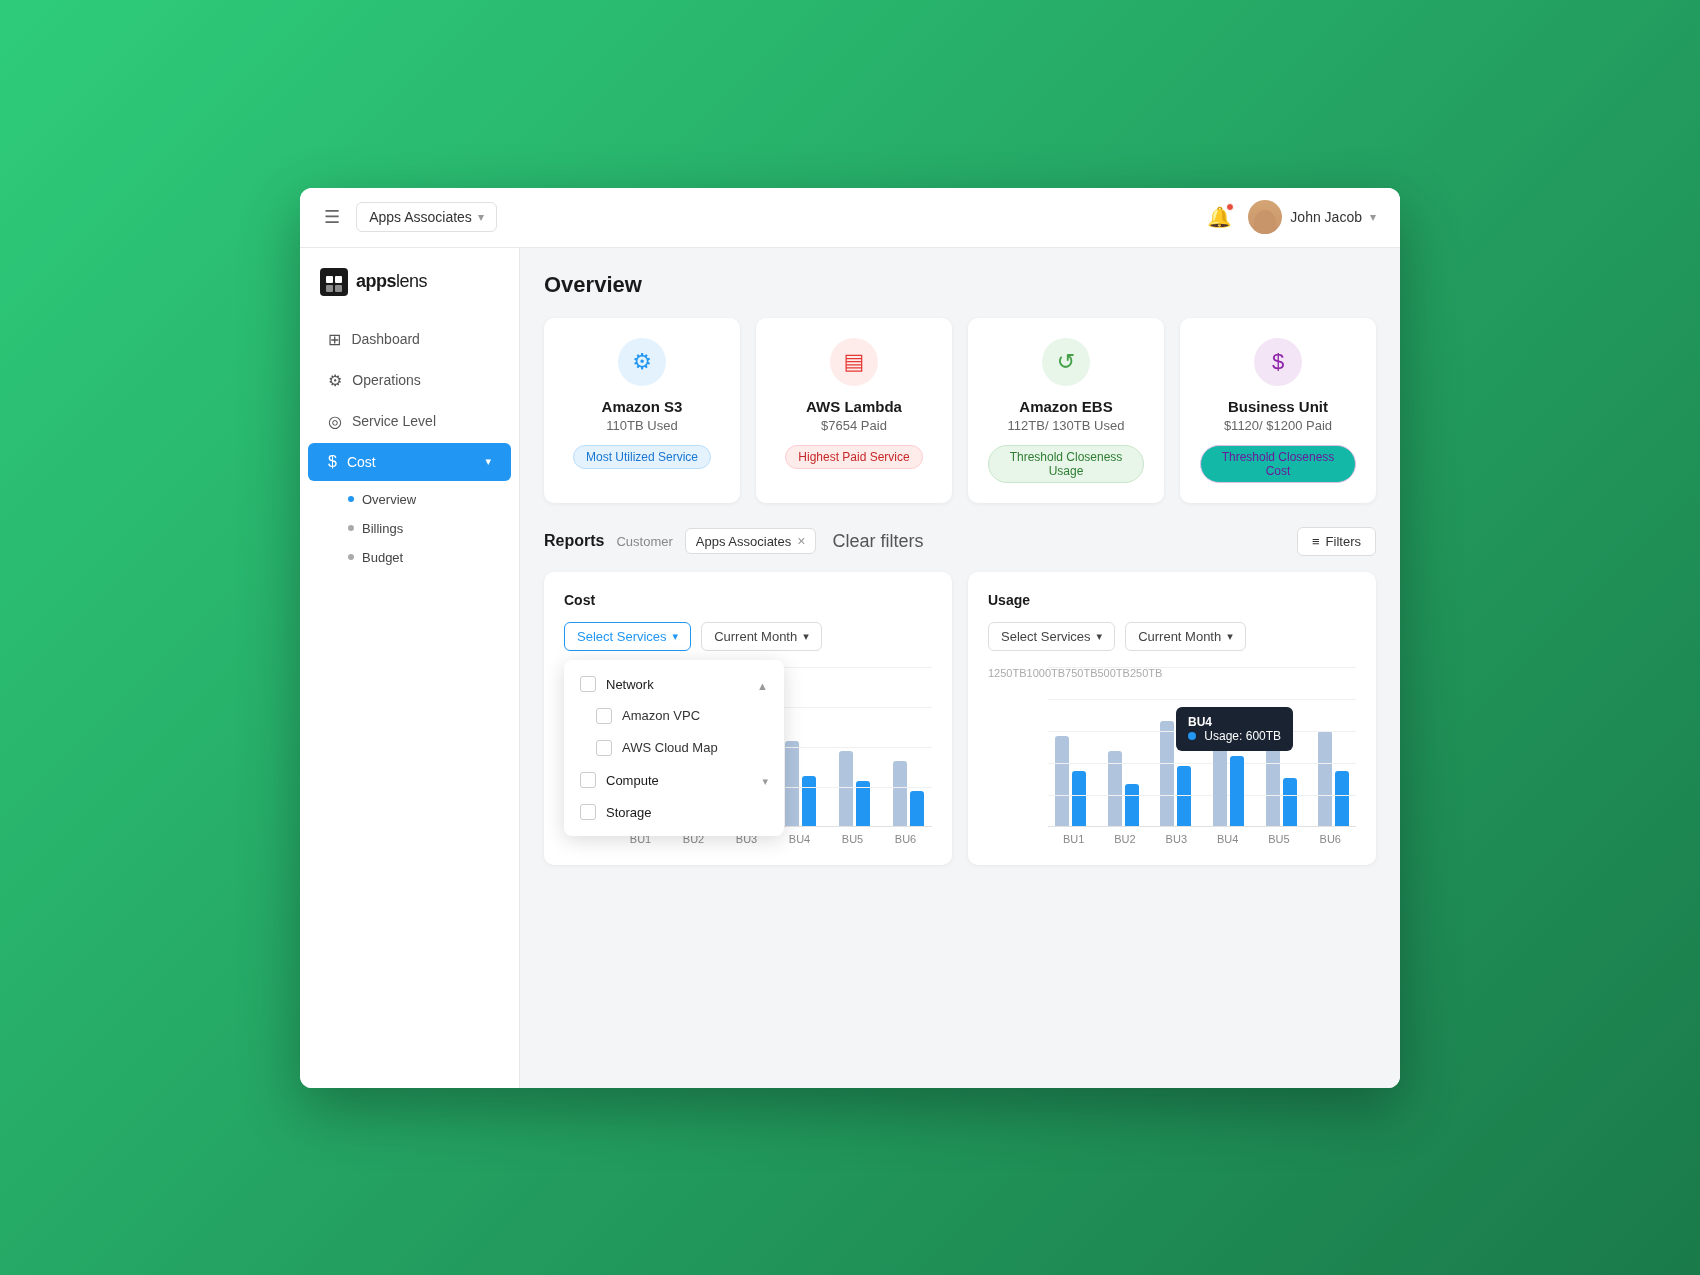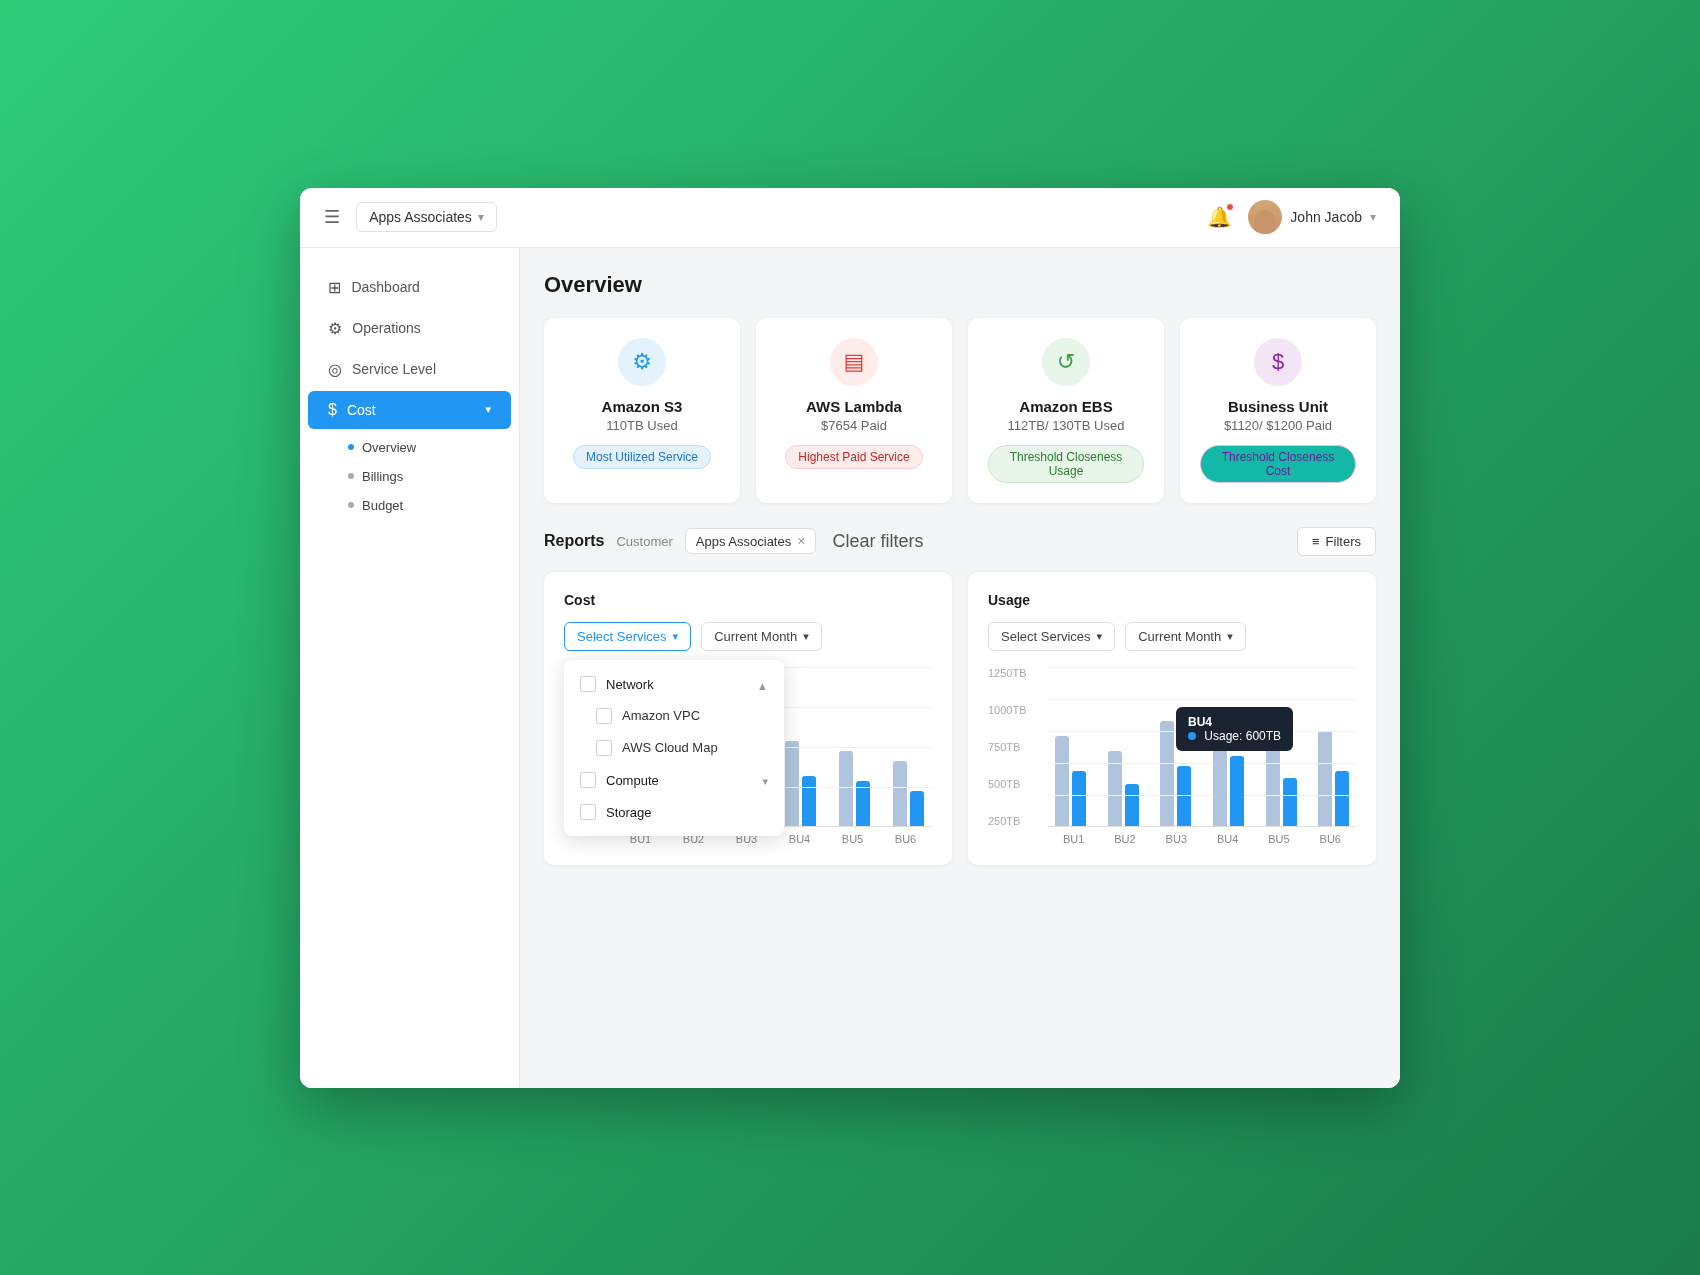--- a/index.html
+++ b/index.html
@@ -383,20 +383,32 @@
         </div>
         <span class="user-name">John Jacob</span>
         <span class="user-chevron">▾</span>
       </div>
     </div>
   </div>
 
   <div class="app-body">
 
     <div class="sidebar">
+      <div class="logo-area">
+        <svg width="28" height="28" viewBox="0 0 28 28">
+          <rect width="28" height="28" rx="4" fill="#1a1a1a"></rect>
+          <rect x="6" y="8" width="7" height="7" rx="1" fill="#fff"></rect>
+          <rect x="15" y="8" width="7" height="7" rx="1" fill="#fff"></rect>
+          <rect x="6" y="17" width="7" height="7" rx="1" fill="#fff" opacity="0.5"></rect>
+          <rect x="15" y="17" width="7" height="7" rx="1" fill="#fff" opacity="0.5"></rect>
+        </svg>
+        <span class="logo-text">
+          <strong>apps</strong><span>lens</span>
+        </span>
+      </div>
 
       <div class="nav-item">
         <span class="nav-icon">⊞</span>
         <span>Dashboard</span>
       </div>
       <div class="nav-item">
         <span class="nav-icon">⚙</span>
         <span>Operations</span>
       </div>
       <div class="nav-item">
@@ -589,21 +601,21 @@
                 <span>Select Services</span>
                 <span class="chevron">▾</span>
               </div>
               <div class="select-dropdown secondary">
                 <span>Current Month</span>
                 <span class="chevron">▾</span>
               </div>
             </div>
 
             <div style="position:relative; padding-left: 60px;">
-              <div class="y-axis-labels" style="height:160px; display:flex; flex-direction:column; justify-content:space-between;">
+              <div class="y-axis-labels" style="height:160px; display:flex; flex-direction:row; justify-content:space-between;">
                 <span style="font-size:11px;color:#aaa;">1250TB</span>
                 <span style="font-size:11px;color:#aaa;">1000TB</span>
                 <span style="font-size:11px;color:#aaa;">750TB</span>
                 <span style="font-size:11px;color:#aaa;">500TB</span>
                 <span style="font-size:11px;color:#aaa;">250TB</span>
               </div>
               <div style="height:160px; display:flex; align-items:flex-end; gap:8px; border-bottom:1px solid #e0e0e0; position:relative;">
                 <div style="position:absolute; left:0; right:0; top:0; bottom:0; pointer-events:none;">
                   <div style="position:absolute; left:0; right:0; top:0; height:1px; background:#f0f0f0;"></div>
                   <div style="position:absolute; left:0; right:0; top:32px; height:1px; background:#f0f0f0;"></div>

